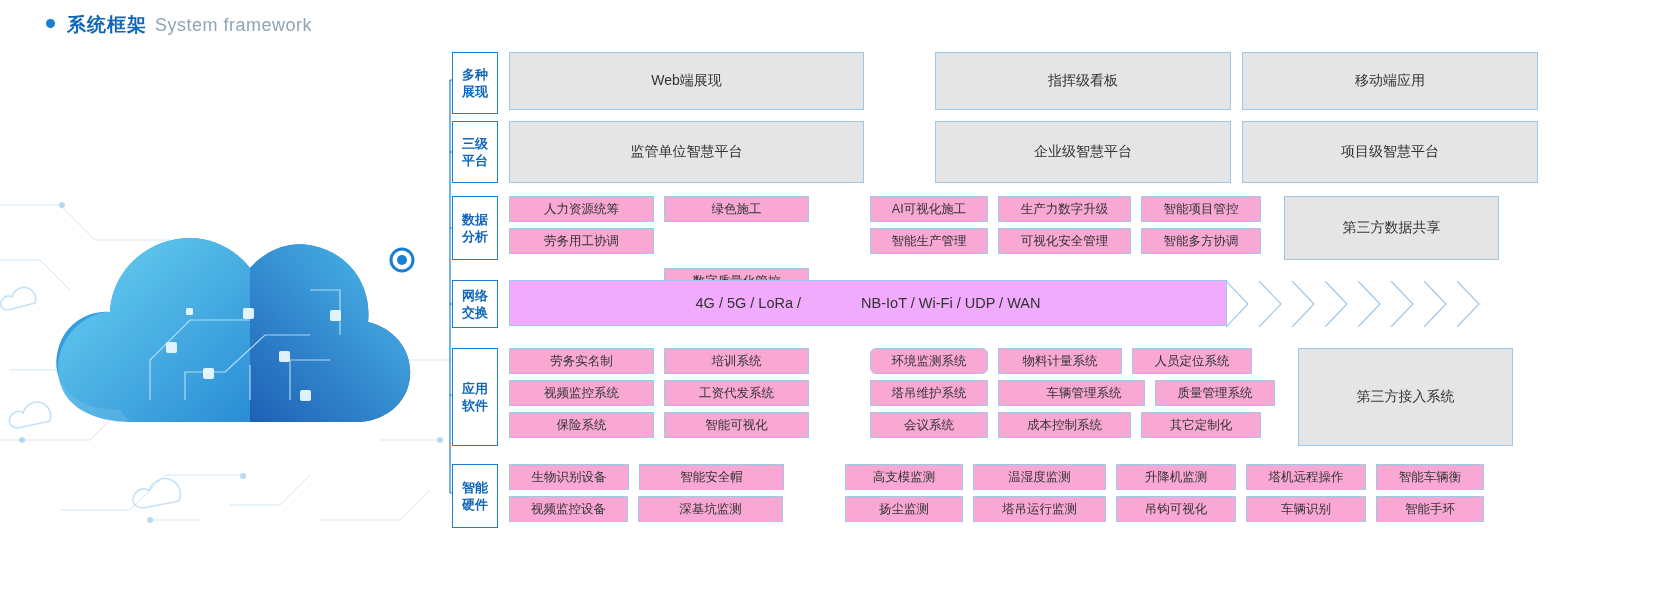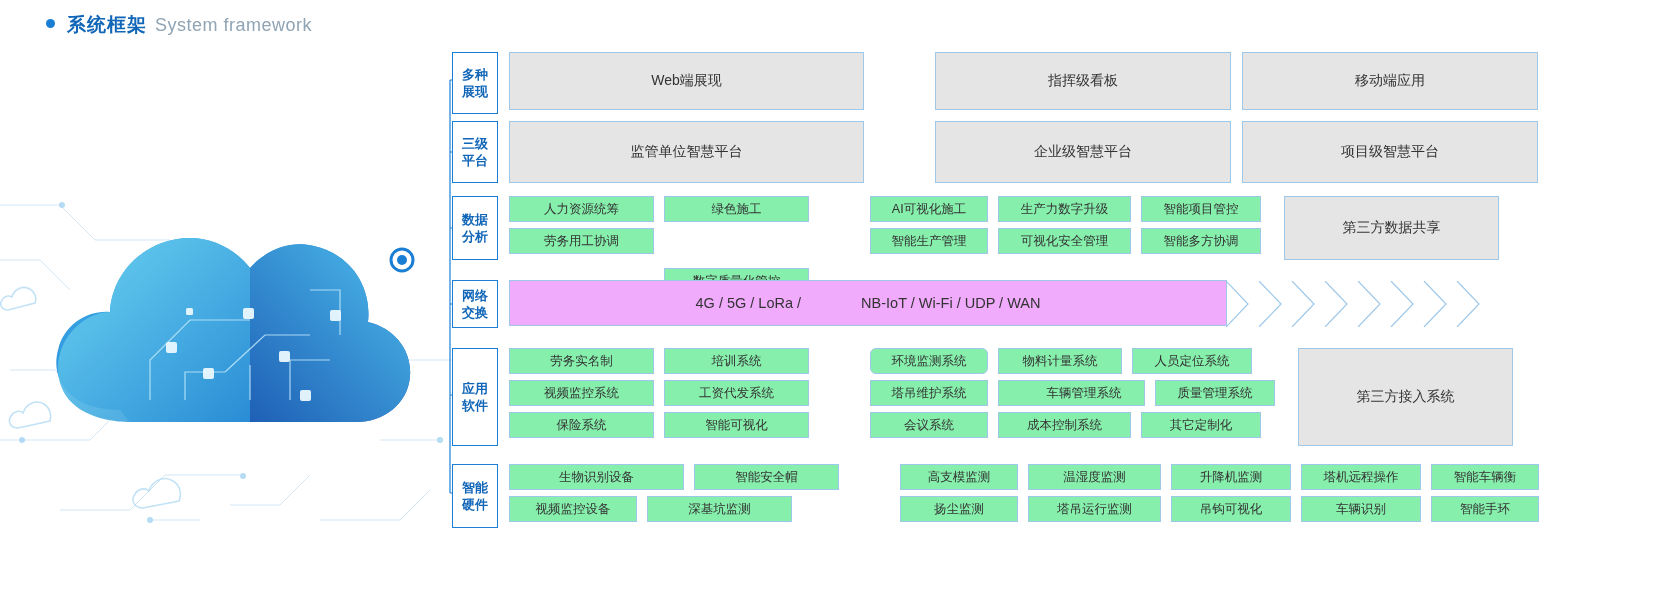--- a/index.html
+++ b/index.html
@@ -115,21 +115,21 @@
   }
   .small-cell {
     border: 1px solid #9ec8ea;
     height: 26px;
     display: flex;
     align-items: center;
     justify-content: center;
     font-size: 12.5px;
     color: #333;
     box-sizing: border-box;
-    background: #86efac;
+    background: #f9a8d4;
     white-space: nowrap;
   }
 
   
   .net-bar {
     position: relative;
     height: 46px;
     border: 1px solid #9ec8ea;
     box-sizing: border-box;
     display: flex;
@@ -373,25 +373,25 @@
   </div>
 
   <div class="row" style="top:416px;height:64px;">
     <div class="label-box" style="height:64px;">
       <span>智能</span>
       <span>硬件</span>
     </div>
     <div class="cells">
       <div class="group">
         <div class="grid-row">
-          <div class="small-cell" style="width:175px;">生物识别设备</div>
+          <div class="small-cell" style="width:120px;">生物识别设备</div>
           <div class="small-cell" style="width:145px;">智能安全帽</div>
         </div>
         <div class="grid-row">
-          <div class="small-cell" style="width:128px;">视频监控设备</div>
+          <div class="small-cell" style="width:119px;">视频监控设备</div>
           <div class="small-cell" style="width:145px;">深基坑监测</div>
         </div>
       </div>
       <div class="group" style="margin-left:50px;">
         <div class="grid-row">
           <div class="small-cell" style="width:118px;">高支模监测</div>
           <div class="small-cell" style="width:133px;">温湿度监测</div>
           <div class="small-cell" style="width:120px;">升降机监测</div>
           <div class="small-cell" style="width:120px;">塔机远程操作</div>
           <div class="small-cell" style="width:108px;">智能车辆衡</div>

